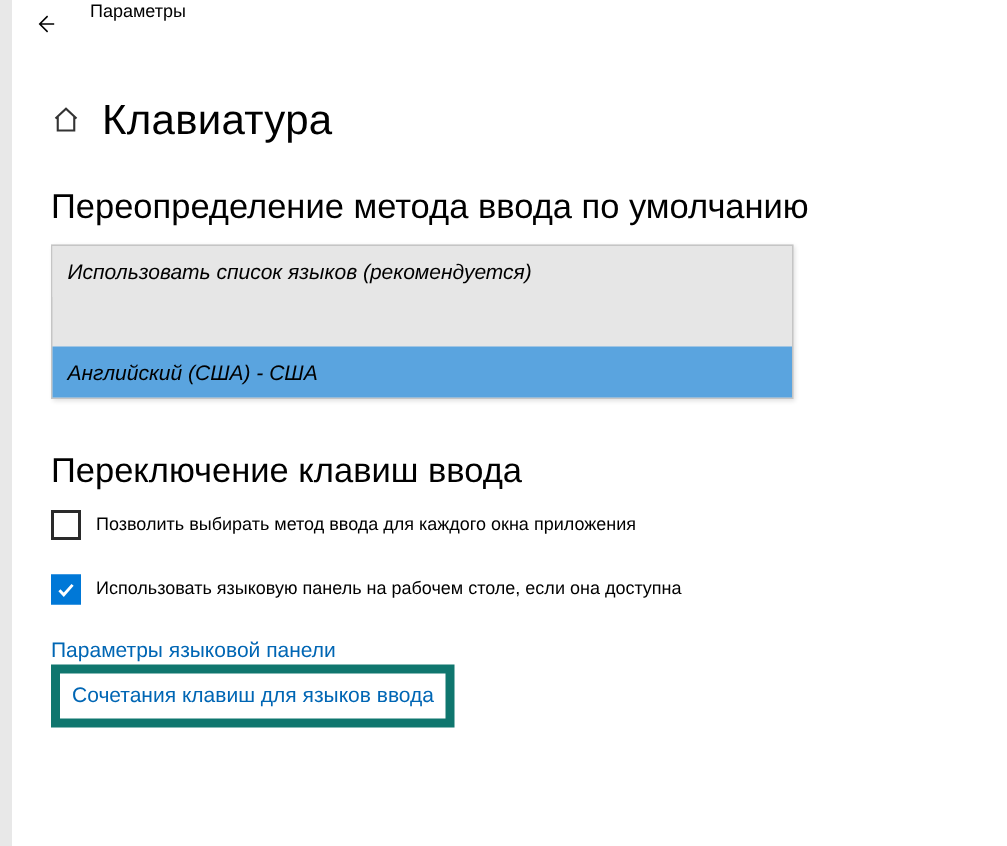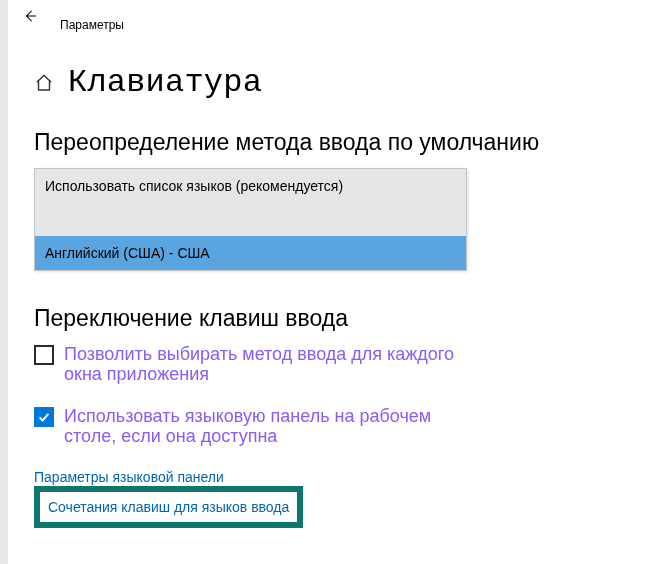--- a/index.html
+++ b/index.html
@@ -18,21 +18,21 @@
     width: 8px;
     background: #e8e8e8;
   }
   .window {
     position: absolute;
     left: 8px; top: 0; right: 0; bottom: 0;
     background: #fff;
   }
   .titlebar {
     display: flex;
-    align-items: flex-end;
+    align-items: flex-start;
     height: 32px;
     padding-left: 6px;
     gap: 14px;
   }
   .back-btn {
     width: 32px; height: 32px;
     display: flex; align-items: center; justify-content: center;
     cursor: pointer;
   }
   .back-btn svg { width: 14px; height: 14px; }
@@ -49,36 +49,36 @@
     gap: 14px;
     margin-top: 12px;
     margin-bottom: 28px;
   }
   .home-icon {
     width: 20px; height: 20px;
     display: flex; align-items: center; justify-content: center;
   }
   .home-icon svg { width: 20px; height: 20px; }
   .page-title {
-    font-size: 32px;
+    font-size: 28px;
     font-weight: 400;
     letter-spacing: 0.2px;
-    font-family: Liberation Mono, monospace;
   }
   .section-title {
     font-size: 23px;
     font-weight: 400;
     margin-bottom: 12px;
   }
   .dropdown-open {
-    width: 433px;
+    width: 495px;
     background: #e6e6e6;
     border: 1px solid #c5c5c5;
     margin-bottom: 34px;
     box-shadow: 1px 1px 3px rgba(0,0,0,0.12);
+    font-style: italic;
   }
   .dropdown-option {
     padding: 9px 10px;
     font-size: 14px;
     cursor: pointer;
     background: #e6e6e6;
   }
   .dropdown-option.selected {
     background: #5aa4df;
     color: #000;
@@ -98,23 +98,23 @@
     display: flex; align-items: center; justify-content: center;
     cursor: pointer;
     margin-top: 1px;
   }
   .checkbox.checked {
     background: #0078d7;
     border-color: #0078d7;
   }
   .checkbox.checked svg { width: 14px; height: 14px; }
   .checkbox-label {
-    font-size: 18px;
+    font-size: 12px;
     line-height: 20px;
-    color: #8b5cf6;
+    color: #000000;
   }
   .link {
     font-size: 14px;
     color: #0066b4;
     cursor: pointer;
     display: inline-block;
   }
   .link-row1 { margin-top: 8px; }
   .link-highlight {
     border: 6px solid #0f766e;

